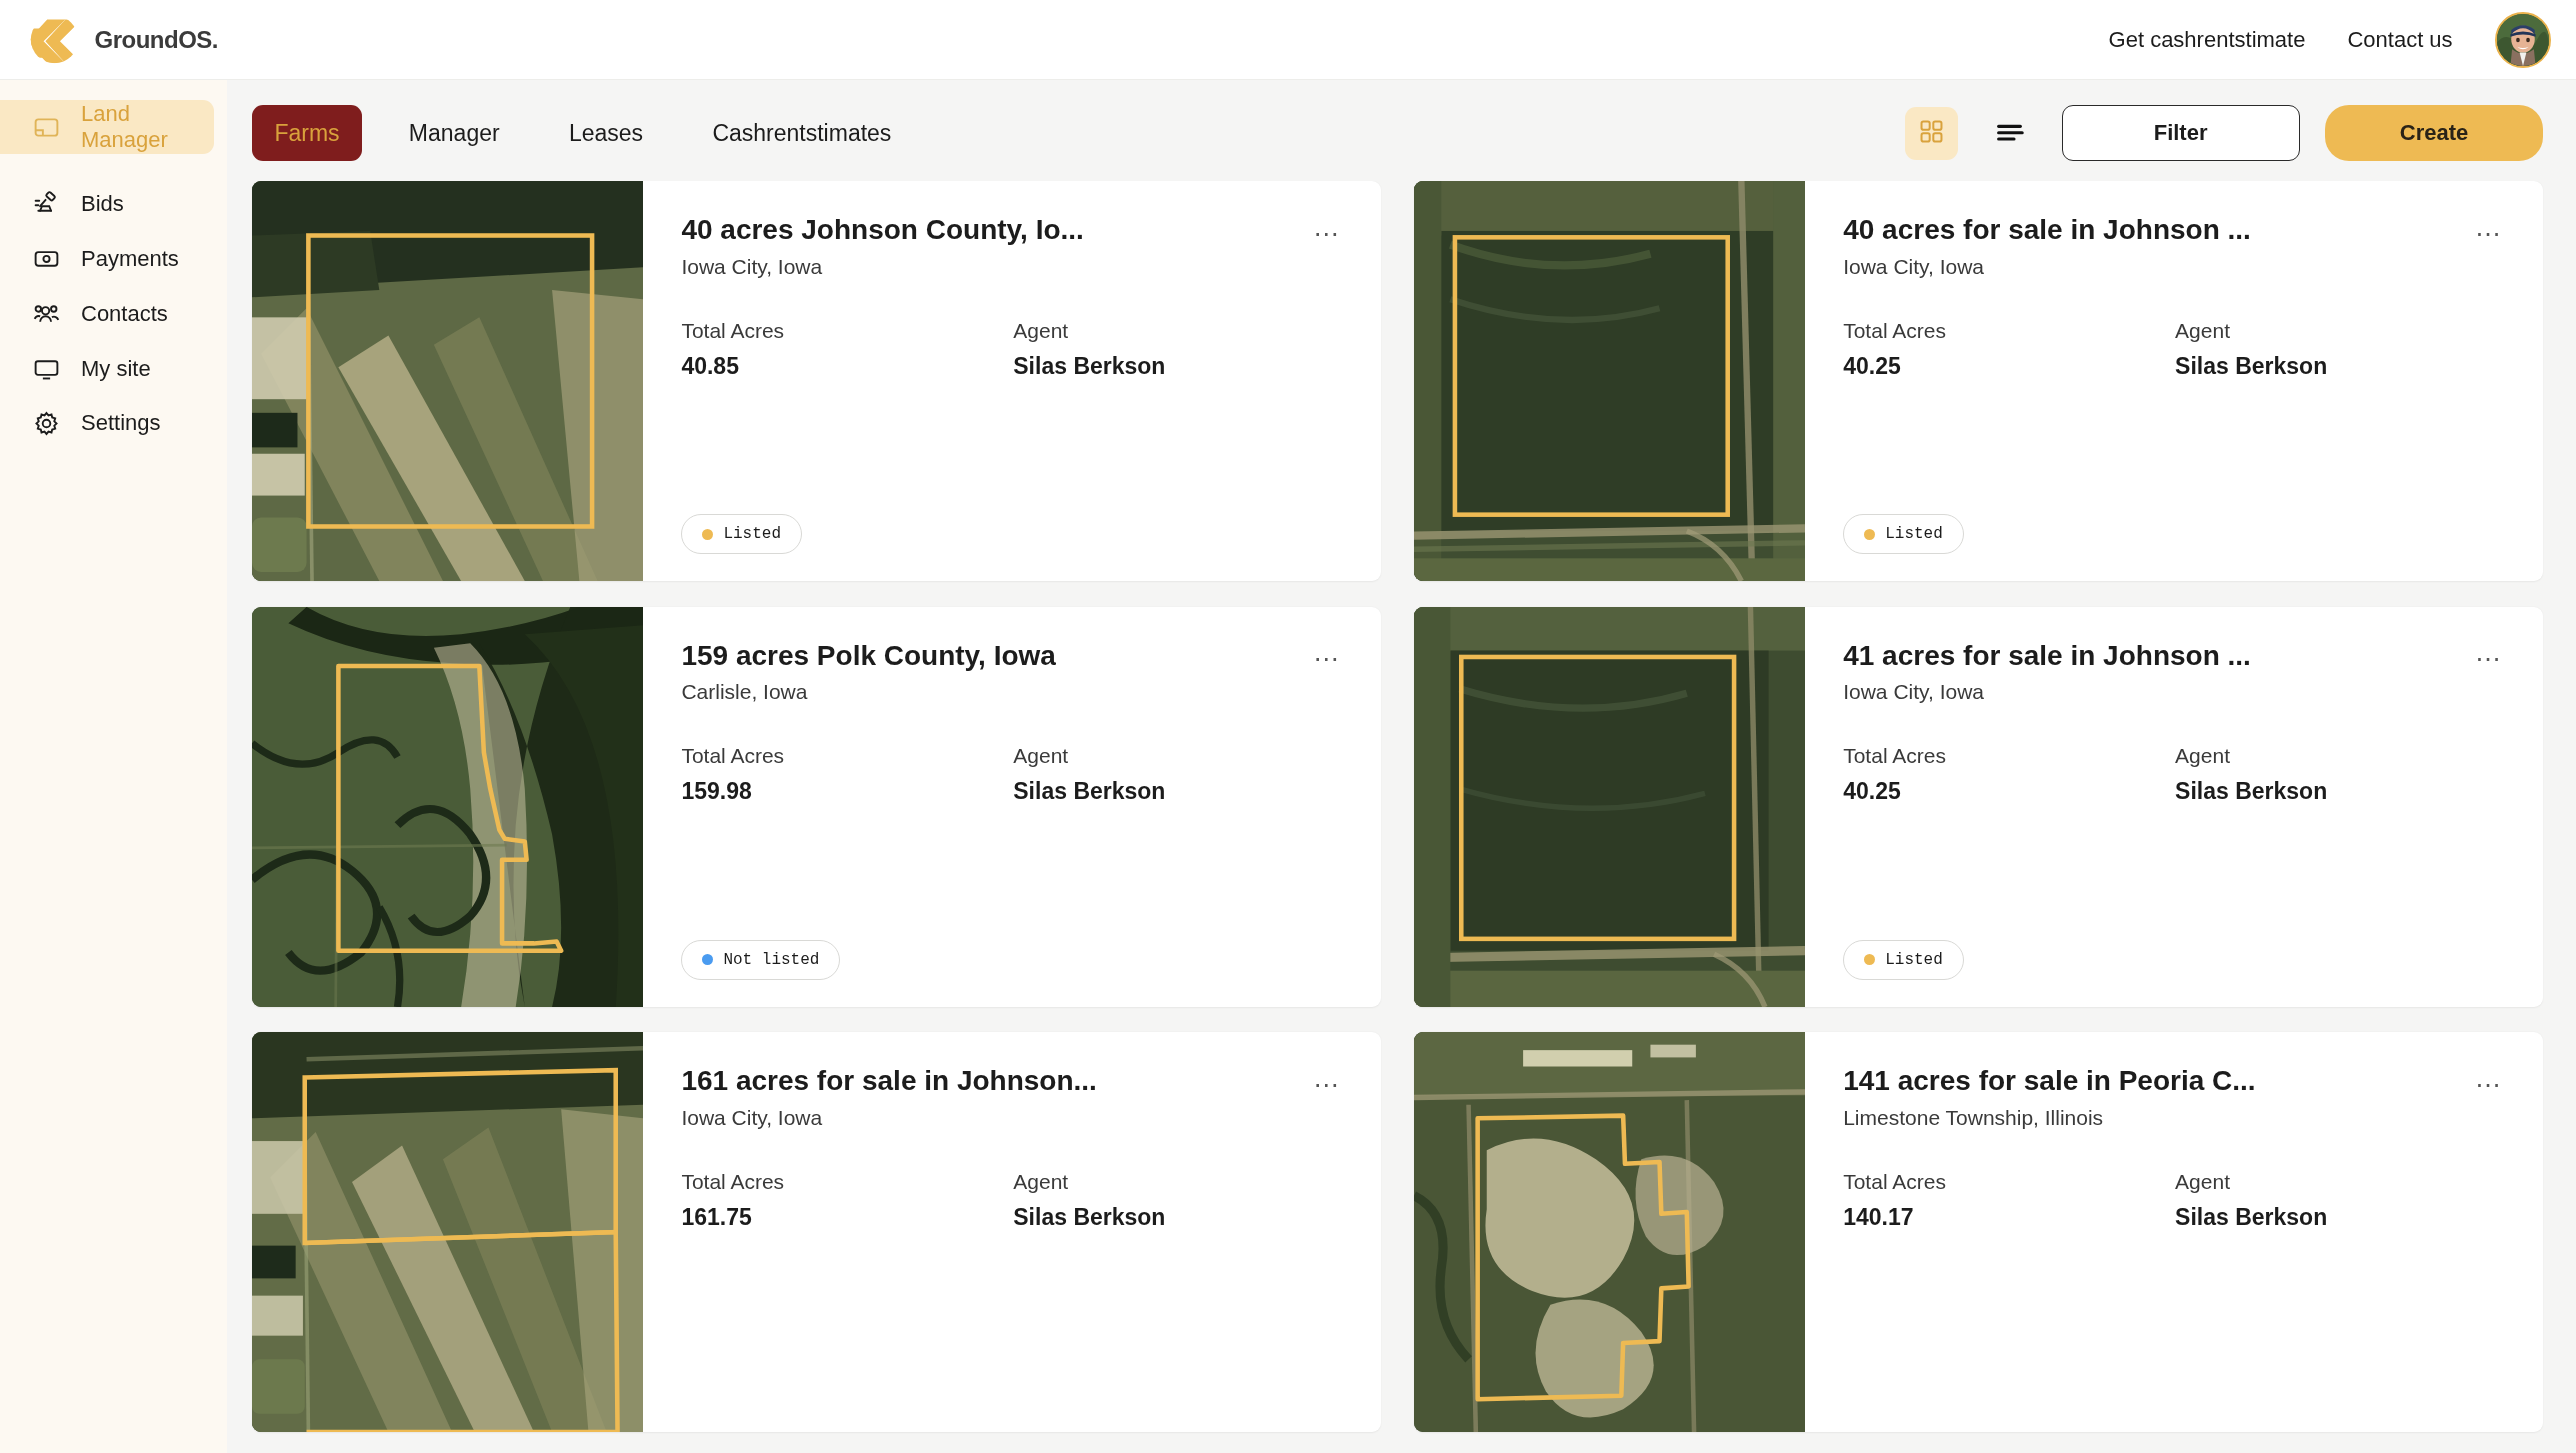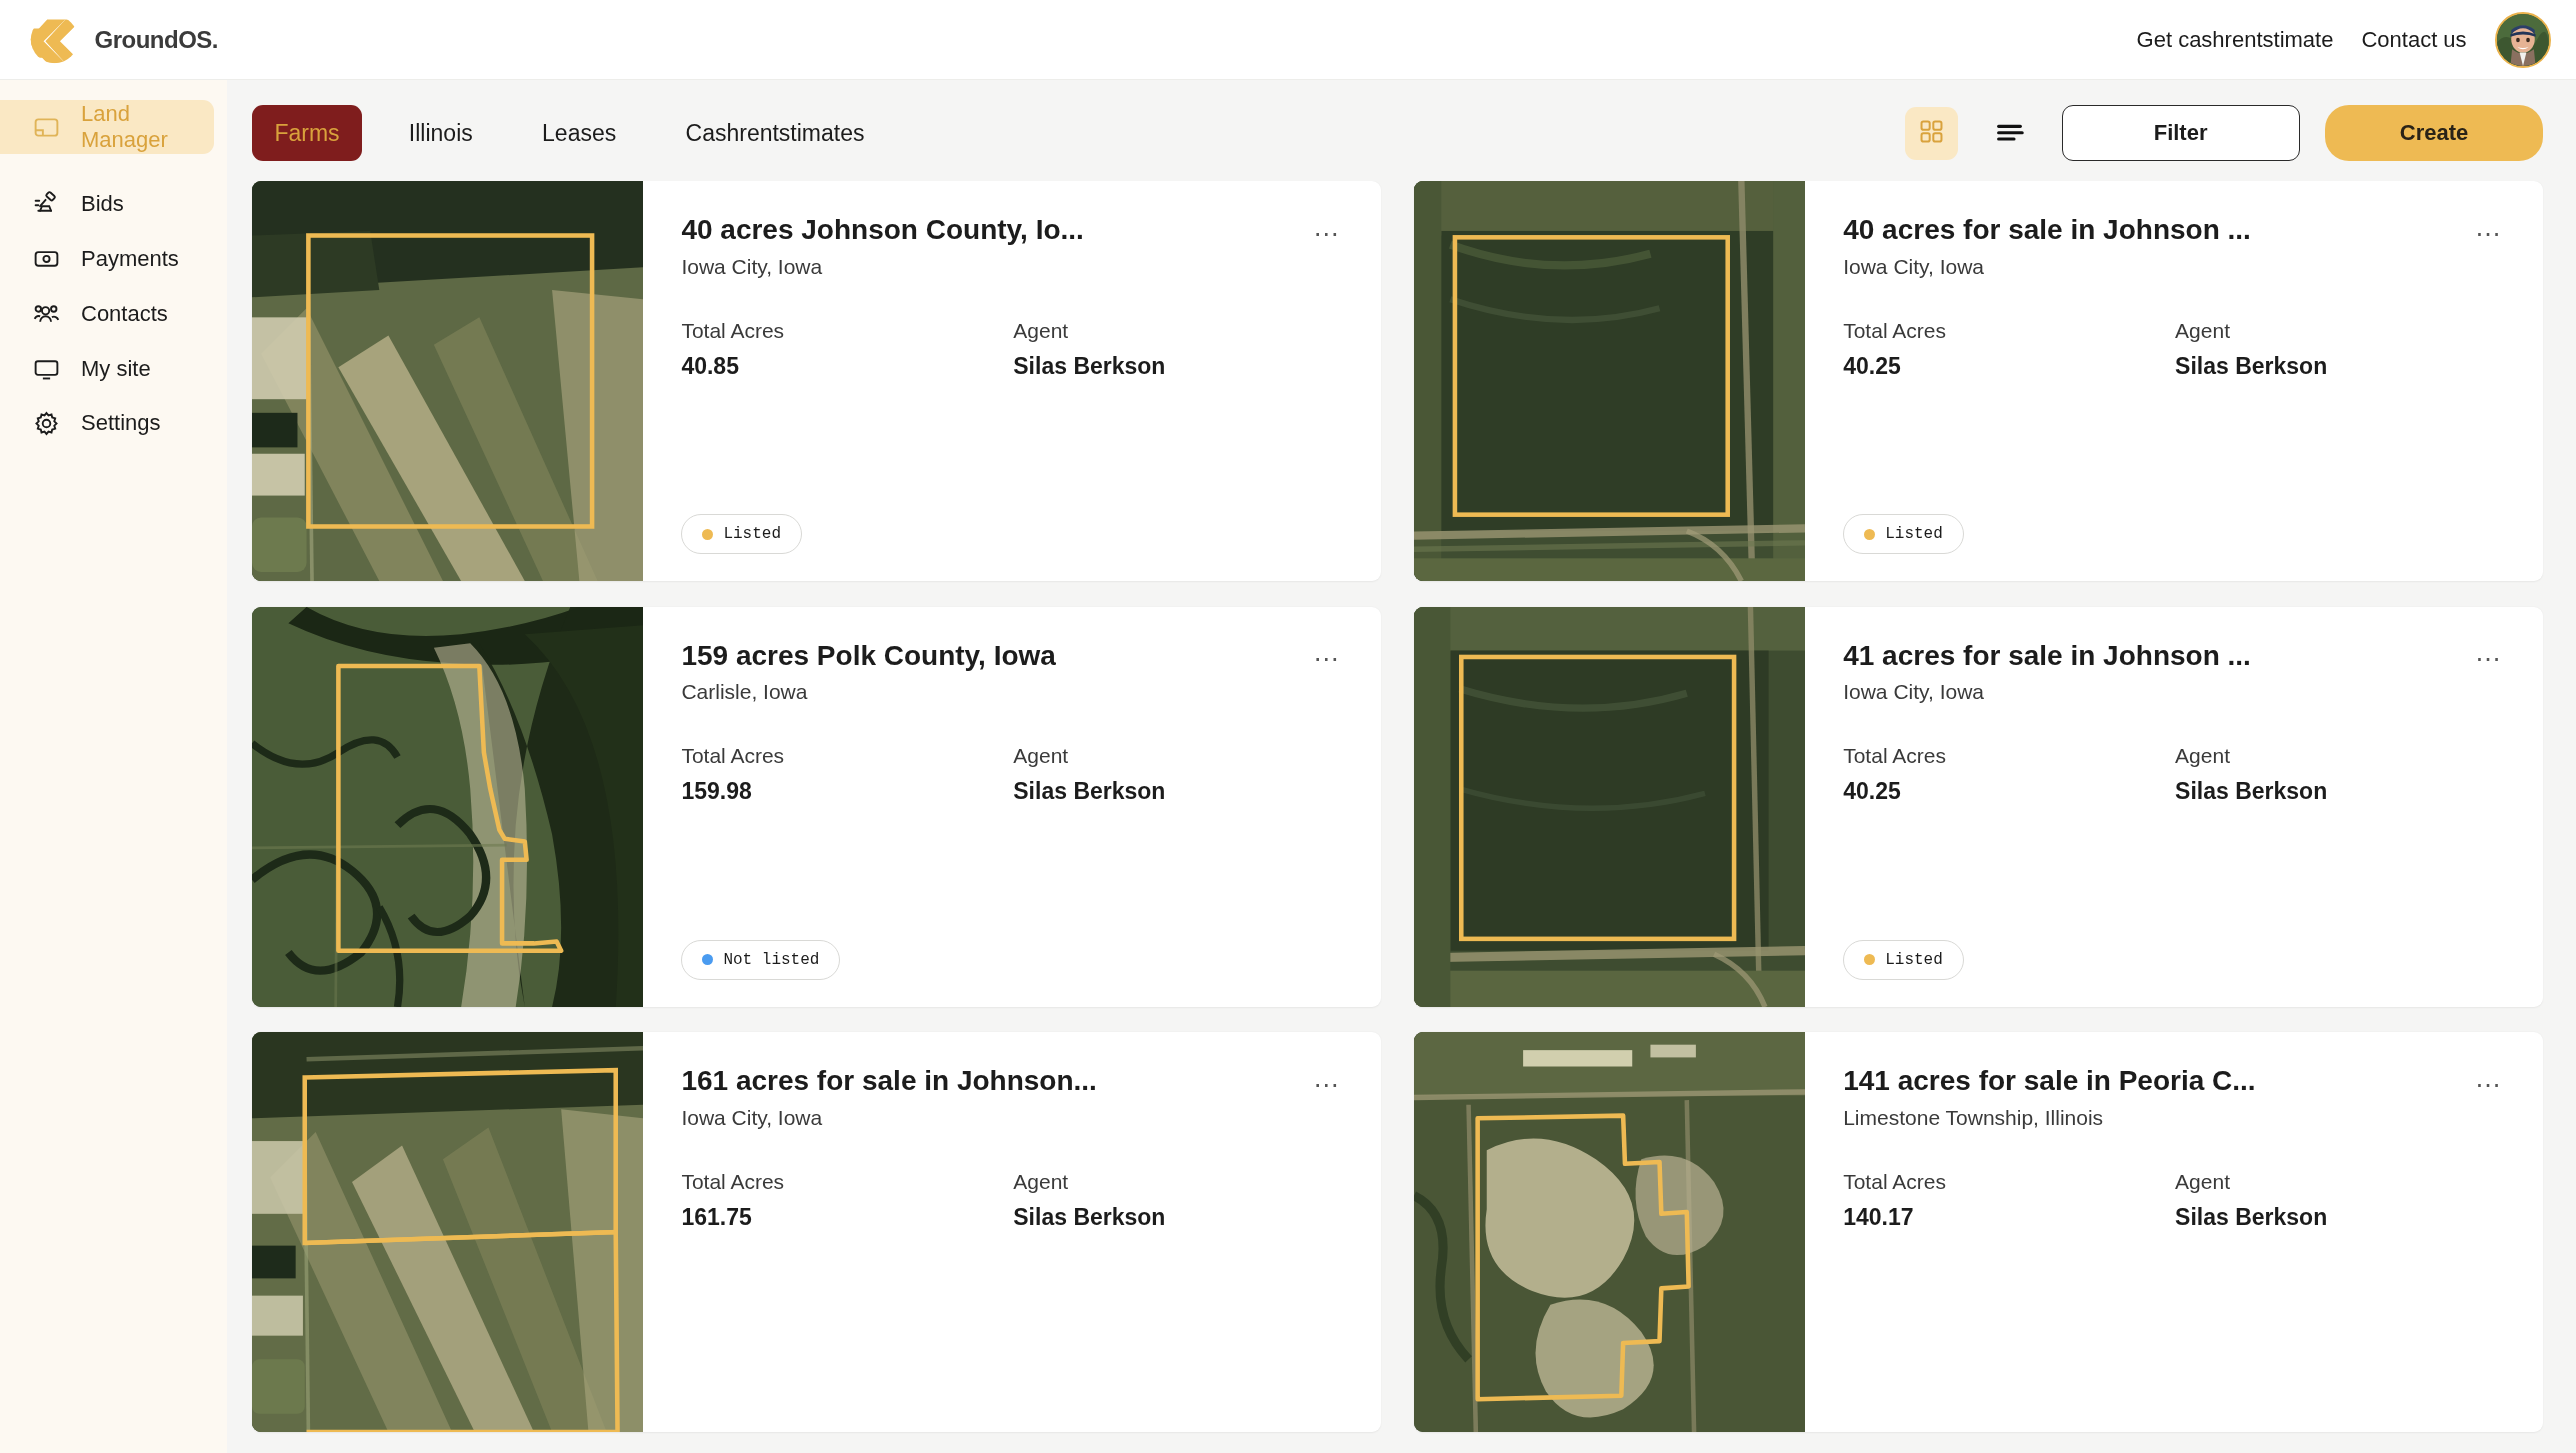--- a/index.html
+++ b/index.html
@@ -27,21 +27,21 @@
   .brand { display: flex; align-items: center; gap: 14.5px; }
   .brand-mark { width: 51px; height: 51px; flex: 0 0 51px; }
   .brand-name {
     font-size: 24px;
     font-weight: bold;
     color: #3b3b3b;
     letter-spacing: -0.5px;
   }
   .brand-name .dot { color: #3b3b3b; }
 
-  .top-right { display: flex; align-items: center; gap: 28px; text-align: center; }
+  .top-right { display: flex; align-items: center; gap: 42px; text-align: center; }
   .top-link {
     font-size: 22px;
     color: #1c1c1c;
     white-space: nowrap;
   }
   .avatar {
     width: 56px; height: 56px;
     border-radius: 50%;
     border: 2.7px solid #eab24c;
     overflow: hidden;
@@ -337,21 +337,21 @@
       </span>
       <span>Settings</span>
     </div>
   </nav>
 
   <main class="main">
 
     <div class="toolbar">
       <div class="tabs">
         <div class="tab active">Farms</div>
-        <div class="tab">Illinois</div>
+        <div class="tab">Manager</div>
         <div class="tab">Leases</div>
         <div class="tab">Cashrentstimates</div>
       </div>
 
       <div class="toolbar-right">
         <div class="icon-btn active">
           <span>
             <svg width="29" height="29" viewBox="0 0 32 32" fill="none" stroke="#d9a23c" stroke-width="2.2">
               <rect x="5" y="5" width="9" height="9" rx="2"></rect>
               <rect x="18" y="5" width="9" height="9" rx="2"></rect>

